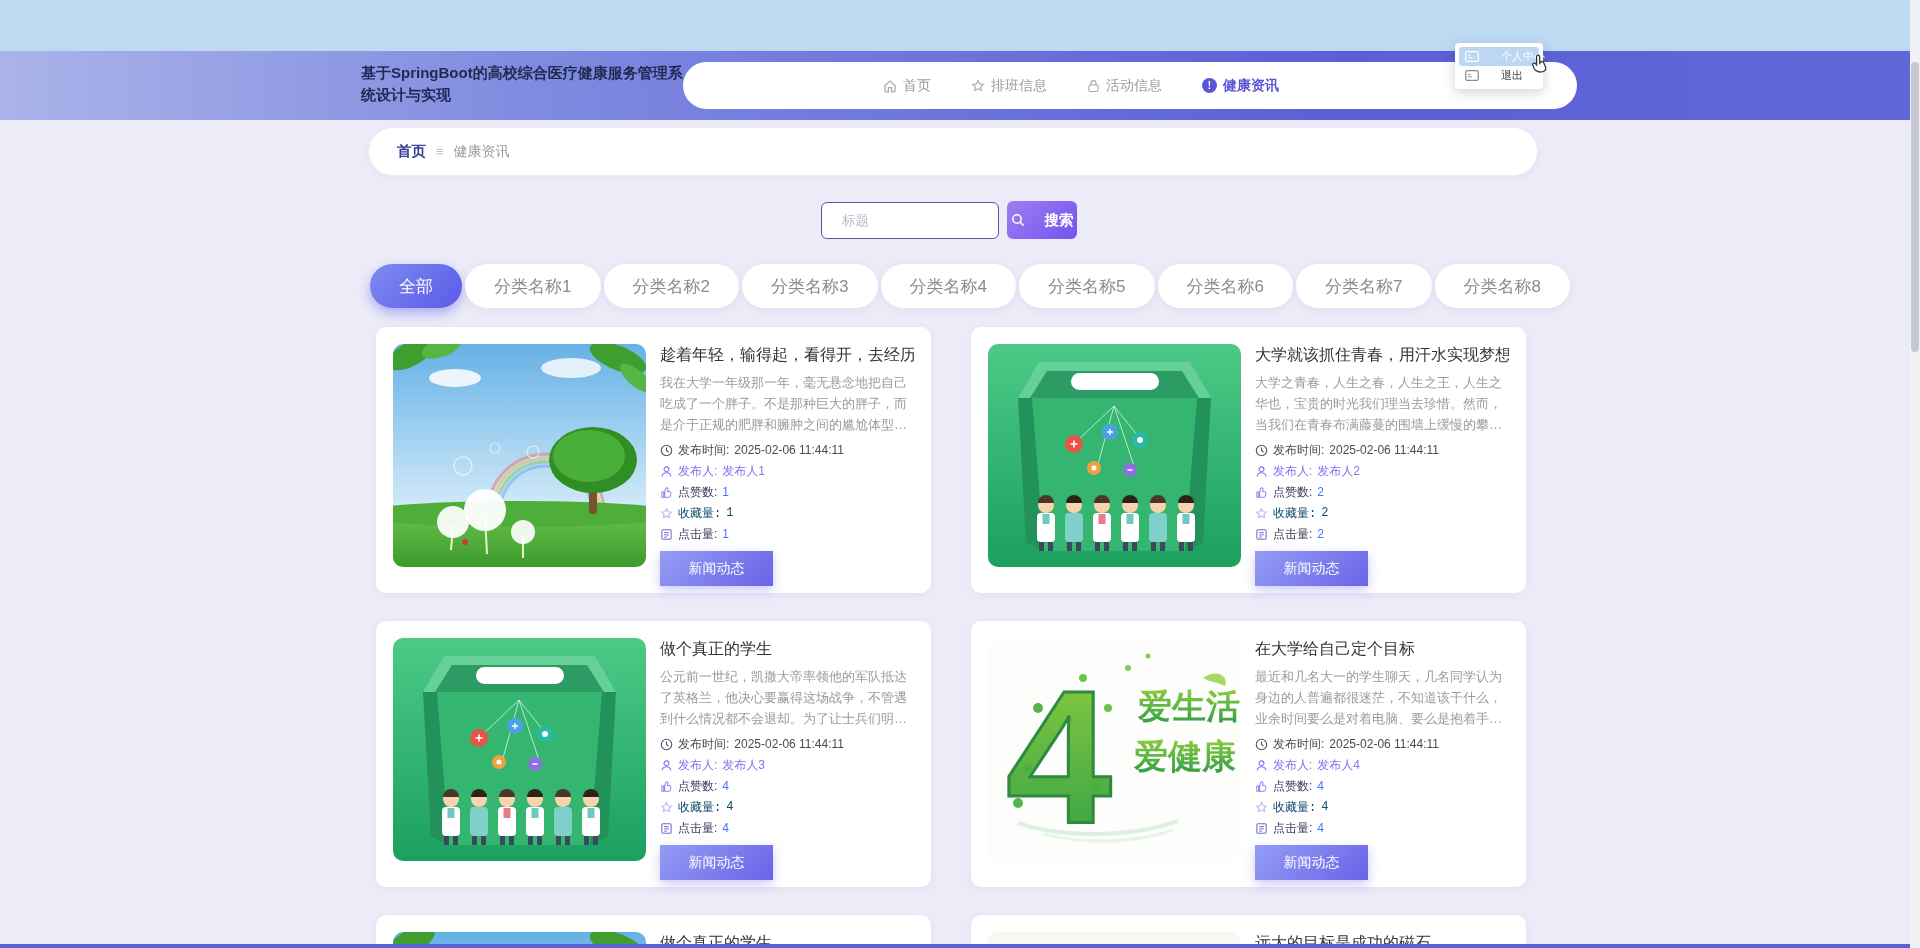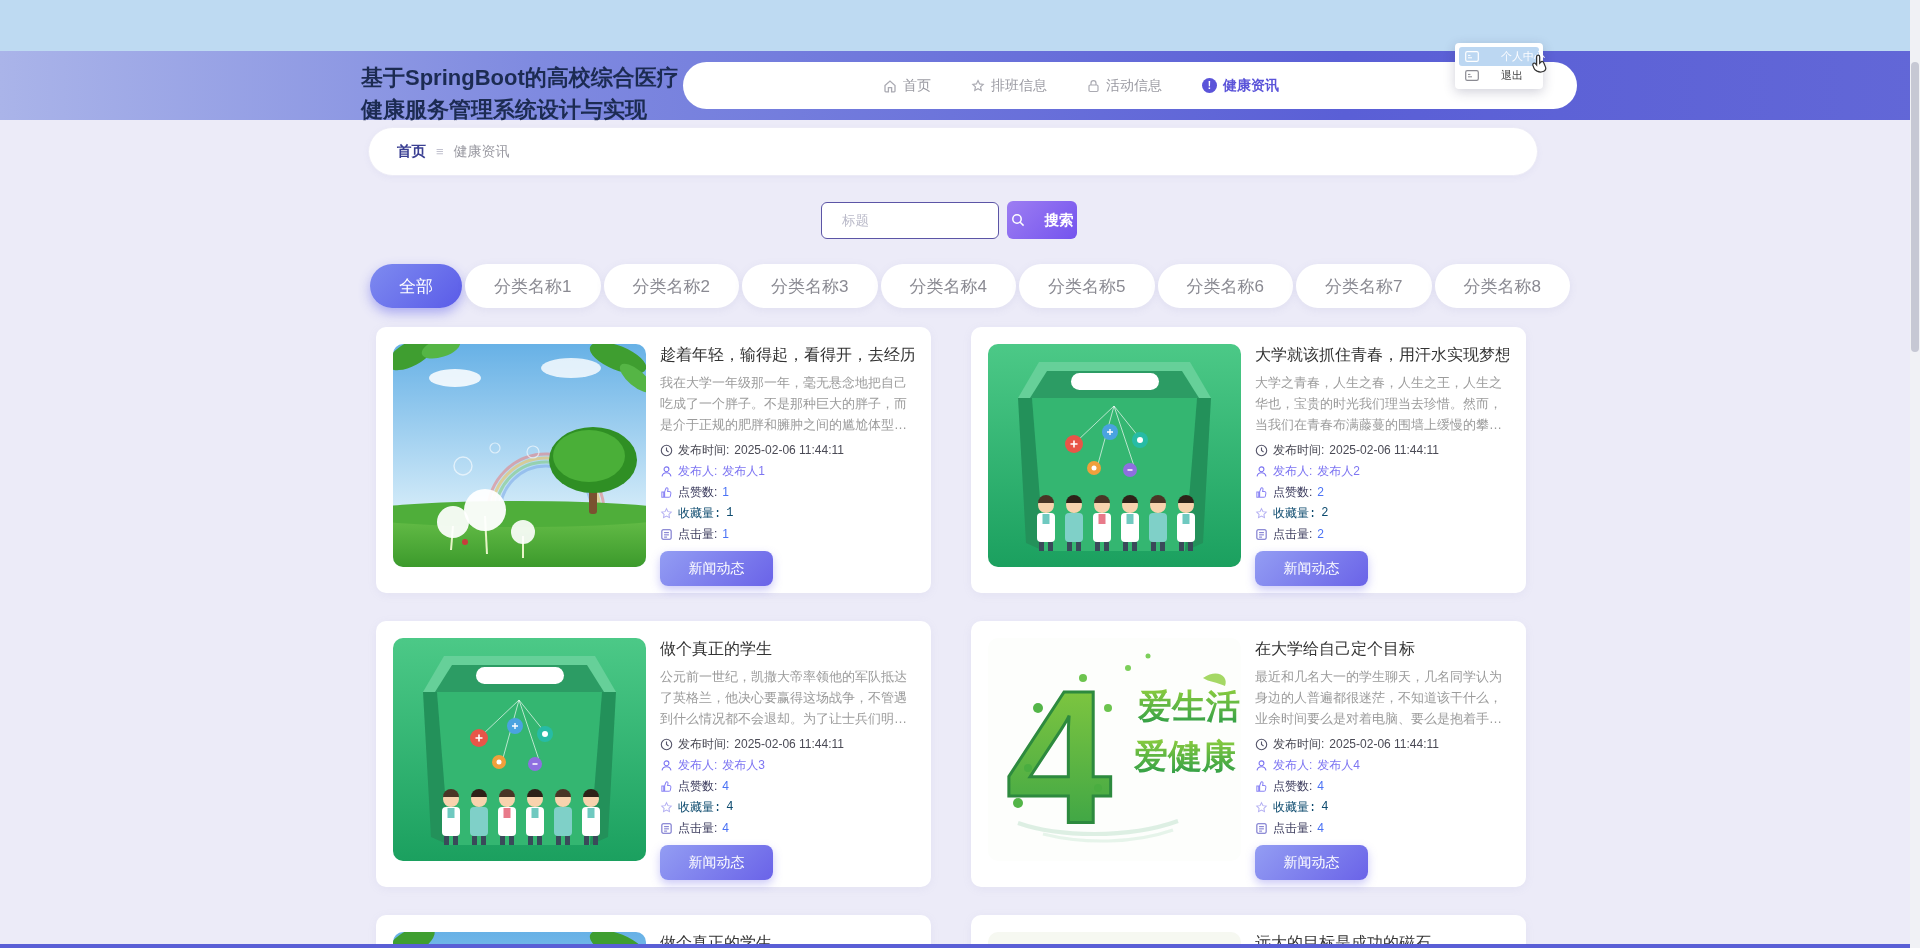--- a/index.html
+++ b/index.html
@@ -7,21 +7,21 @@
 
   
   .topbar { position:absolute; top:0; left:0; width:1920px; height:51px; background:#bedaf2; z-index:3; }
   .userbox { position:absolute; left:1444px; top:8px; display:flex; align-items:center; gap:9px; cursor:pointer; }
   .avatar { width:32px; height:32px; border-radius:50%; background:radial-gradient(circle at 50% 32%,#8a97a5 0 7px,#2c3a48 8px 60%,#16202b 100%); border:1px solid #9cb8d4; }
   .welcome { font-size:14px; color:#333; }
   .caret { font-size:10px; color:#555; margin-left:2px; }
 
   
   .header { position:absolute; top:51px; left:0; width:1920px; height:69px; background:linear-gradient(90deg,#aab4e9 0%,#7f8ae0 28%,#5a5fd6 70%,#6267d7 100%); z-index:2; }
-  .site-title { position:absolute; left:361px; top:11px; width:336px; font-size:22px; font-weight:bold; color:#1c2b52; line-height:1.45; }
+  .site-title { position:absolute; left:361px; top:11px; width:336px; font-size:15px; font-weight:bold; color:#1c2b52; line-height:1.45; }
   .navpill { position:absolute; left:683px; top:11px; width:894px; height:47px; background:#fff; border-radius:24px; display:flex; align-items:center; justify-content:flex-end; padding-right:298px; gap:40px; }
   .navitem { display:flex; align-items:center; gap:6px; font-size:14px; color:#9a9aa2; cursor:pointer; white-space:nowrap; }
   .navitem svg { display:block; }
   .navitem.active { color:#5b54d9; font-weight:bold; }
   .info-badge { width:15px; height:15px; border-radius:50%; background:#5b54d9; color:#fff; font-size:10px; font-weight:bold; display:flex; align-items:center; justify-content:center; }
 
   
   .dropdown { position:absolute; left:1455px; top:43px; width:88px; background:#fff; border-radius:4px; box-shadow:0 3px 12px rgba(40,40,80,.22); padding:4px; z-index:10; }
   .dd-item { display:flex; align-items:center; gap:22px; font-size:11px; padding:2px 6px; border-radius:3px; color:#444; cursor:pointer; white-space:nowrap; }
   .dd-item.hl { background:#bcd7f2; color:#fdfdff; }
@@ -53,21 +53,21 @@
   .card-body { flex:1; min-width:0; padding-top:1px; }
   .card-title { font-size:16px; font-weight:normal; color:#333; margin-bottom:7px; white-space:nowrap; overflow:hidden; }
   .card-excerpt { font-size:13px; color:#9b9b9b; line-height:1.6; margin-bottom:5px; display:-webkit-box; -webkit-line-clamp:3; -webkit-box-orient:vertical; overflow:hidden; }
   .meta { display:flex; align-items:center; gap:5px; font-size:12px; height:20px; margin:1px 0; }
   .meta svg { flex-shrink:0; }
   .m-time { color:#4a4a55; }
   .m-pub { color:#7d75f2; }
   .m-label { color:#3a3a5c; }
   .m-val { color:#4a72f5; }
   .m-fav { color:#0c4a6e;font-family:Liberation Mono, monospace; }
-  .news-btn { margin-top:7px; width:113px; height:35px; border:none; border-radius:8px; background:linear-gradient(135deg,#939df3,#6a63e8); color:#fff; font-size:14px; display:flex; align-items:center; justify-content:center; cursor:pointer; box-shadow:0 4px 10px rgba(106,99,232,.35); }
+  .news-btn { margin-top:7px; width:113px; height:35px; border:none; border-radius:0; background:linear-gradient(135deg,#939df3,#6a63e8); color:#fff; font-size:14px; display:flex; align-items:center; justify-content:center; cursor:pointer; box-shadow:0 4px 10px rgba(106,99,232,.35); }
 
   
   .footstrip { position:absolute; left:0; bottom:0; width:1920px; height:4px; background:#5a5fd6; z-index:5; }
   .scrollbar { position:absolute; right:0; top:0; width:10px; height:948px; background:#f0f1f5; z-index:20; }
   .scroll-thumb { position:absolute; right:1px; top:62px; width:8px; height:290px; border-radius:4px; background:#c6c8d4; }
 </style>
 </head>
 <body>
 
 <svg width="0" height="0" style="position:absolute" aria-hidden="true">

